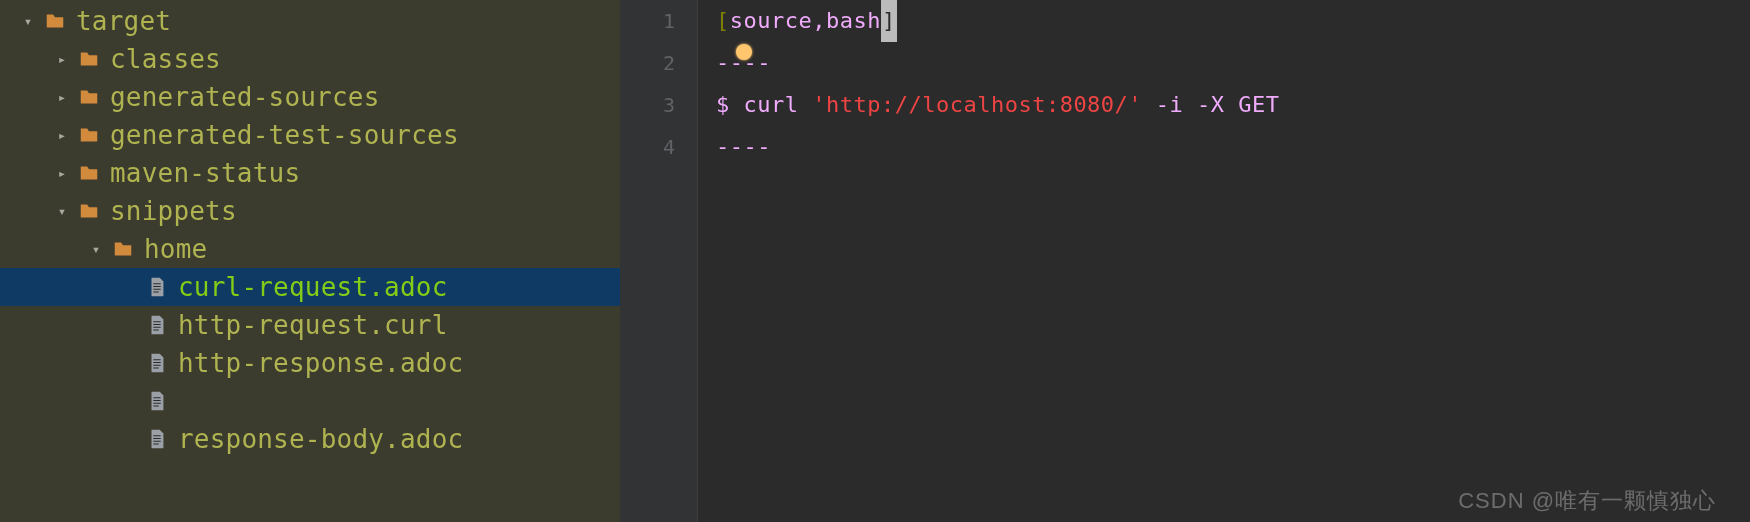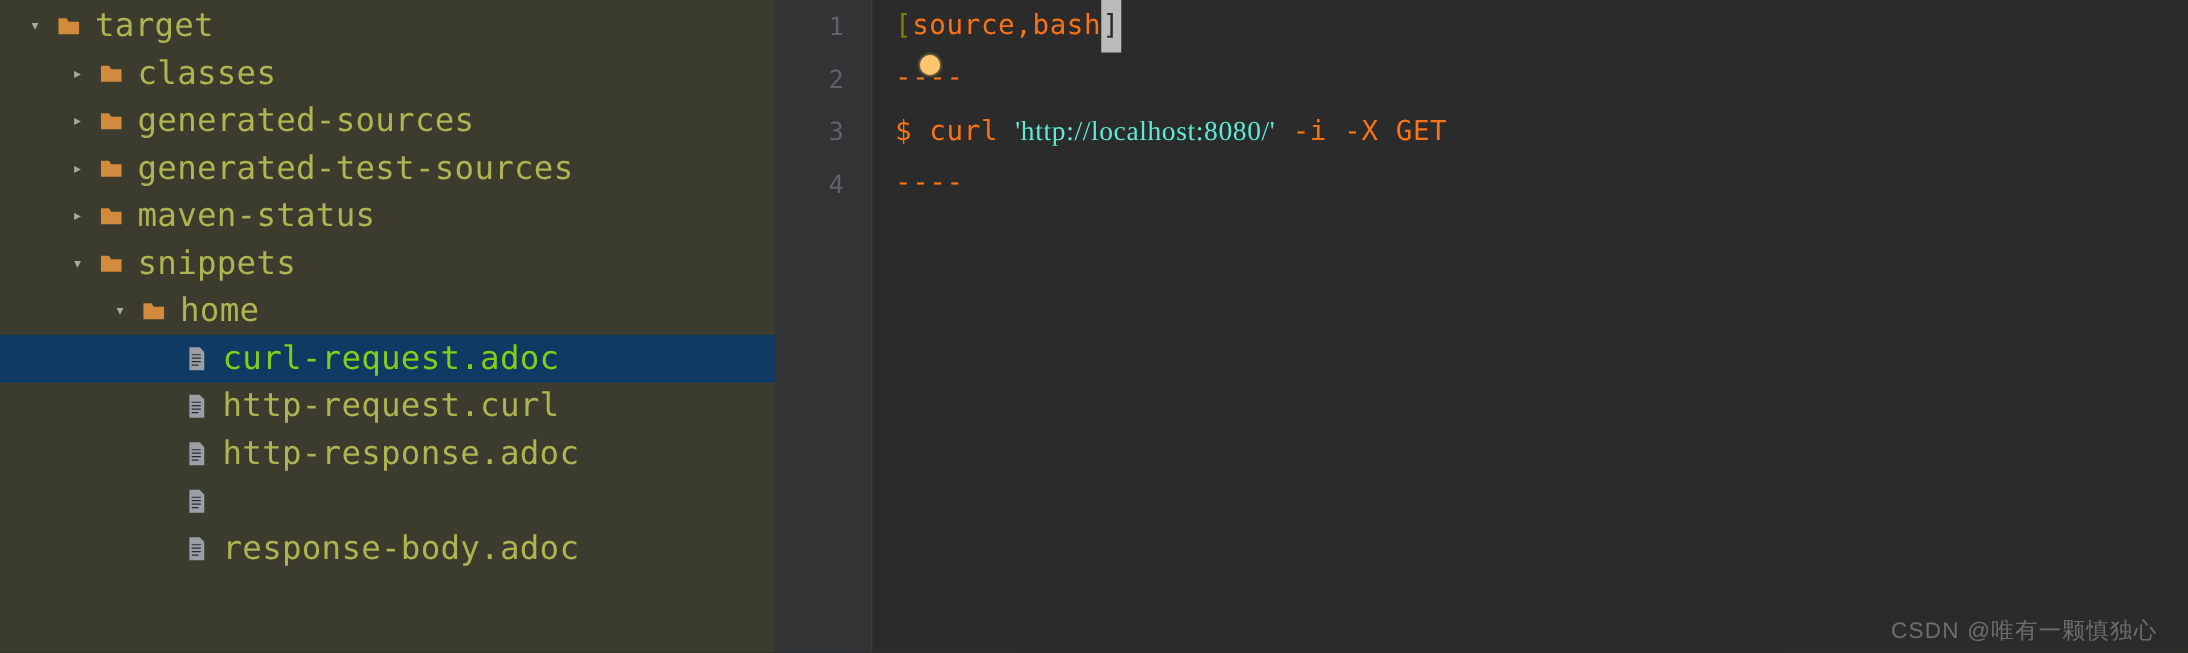--- a/index.html
+++ b/index.html
@@ -85,22 +85,22 @@
     color: #bcbcbc;
     font-size: 22px;
     line-height: 42px;
     padding-left: 18px;
     position: relative;
     font-family: "Menlo","Consolas","DejaVu Sans Mono",monospace;
     letter-spacing: 0.5px;
   }
   .code .line { height: 42px; white-space: pre; position: relative; }
   .olive { color: #808000; }
-  .pale  { color: #f97316; }
-  .str   { color: #5eead4; font-family: Liberation Serif, serif; }
+  .pale  { color: #f0abfc; }
+  .str   { color: #ef4444; }
 
   .caret-box {
     display: inline-block;
     background: #bbbbbb;
     color: #2b2b2b;
     padding: 0 1px;
   }
 
   .bulb {
     position: absolute;
@@ -108,23 +108,23 @@
     top: 44px;
     width: 16px;
     height: 16px;
     background: #ffc66d;
     border-radius: 50%;
     box-shadow: 0 0 3px #ffc66d;
   }
 
   .watermark {
     position: absolute;
-    right: 24px;
+    right: 34px;
     bottom: 6px;
-    font-size: 18px;
+    font-size: 22px;
     color: rgba(230,230,230,0.35);
     font-family: sans-serif;
     letter-spacing: 1px;
   }
 </style>
 </head>
 <body>
 
 <div class="sidebar" id="tree-root">
     <div class="tree-row">

